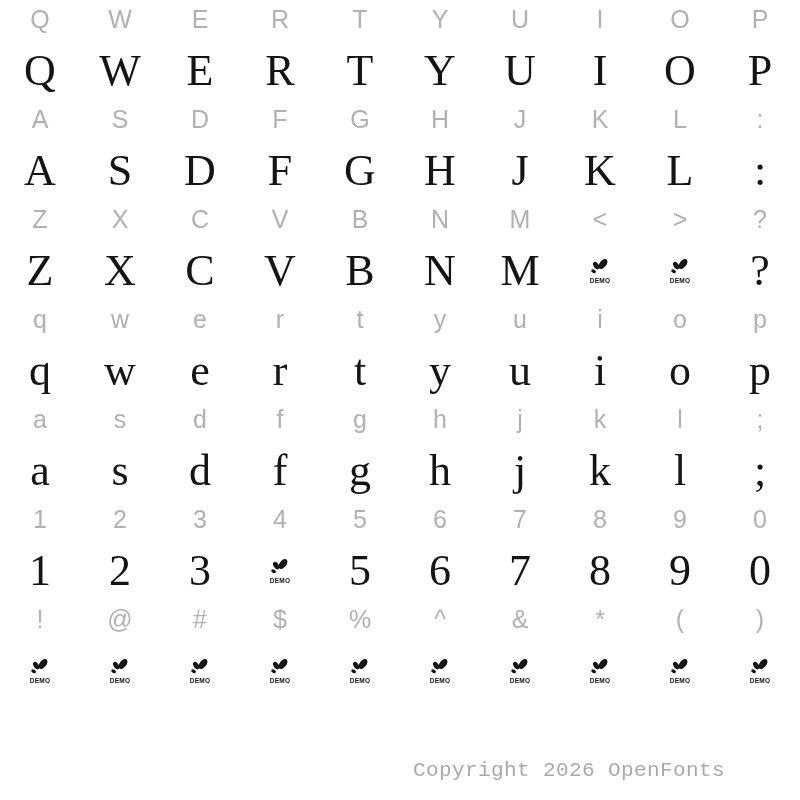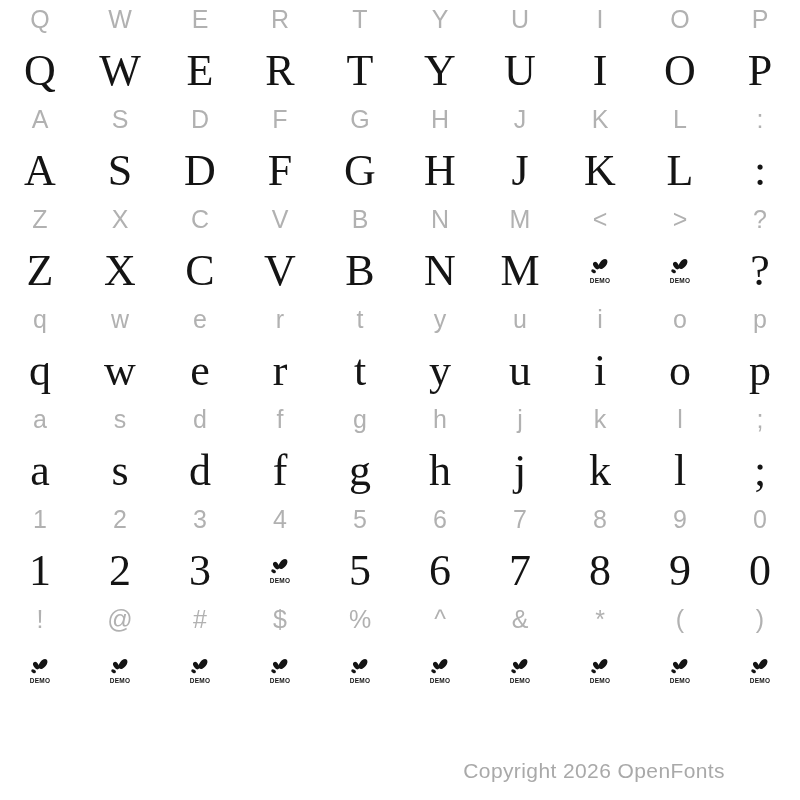--- a/index.html
+++ b/index.html
@@ -47,21 +47,21 @@
   }
   .cell svg {
     vertical-align: baseline; 
   }
   .copyright {
     position: absolute;
     top: 757px;
     right: 75px;
     height: 28px;
     line-height: 28px;
-    font-family: Liberation Sans, sans-serif;
+    font-family: Liberation Mono, monospace;
     font-size: 21px;
     letter-spacing: 0.4px;
     color: var(--copyright-color, #a9a9a9);
   }
 </style>
 </head>
 <body>
 
 <main>
   <div id="grid">

